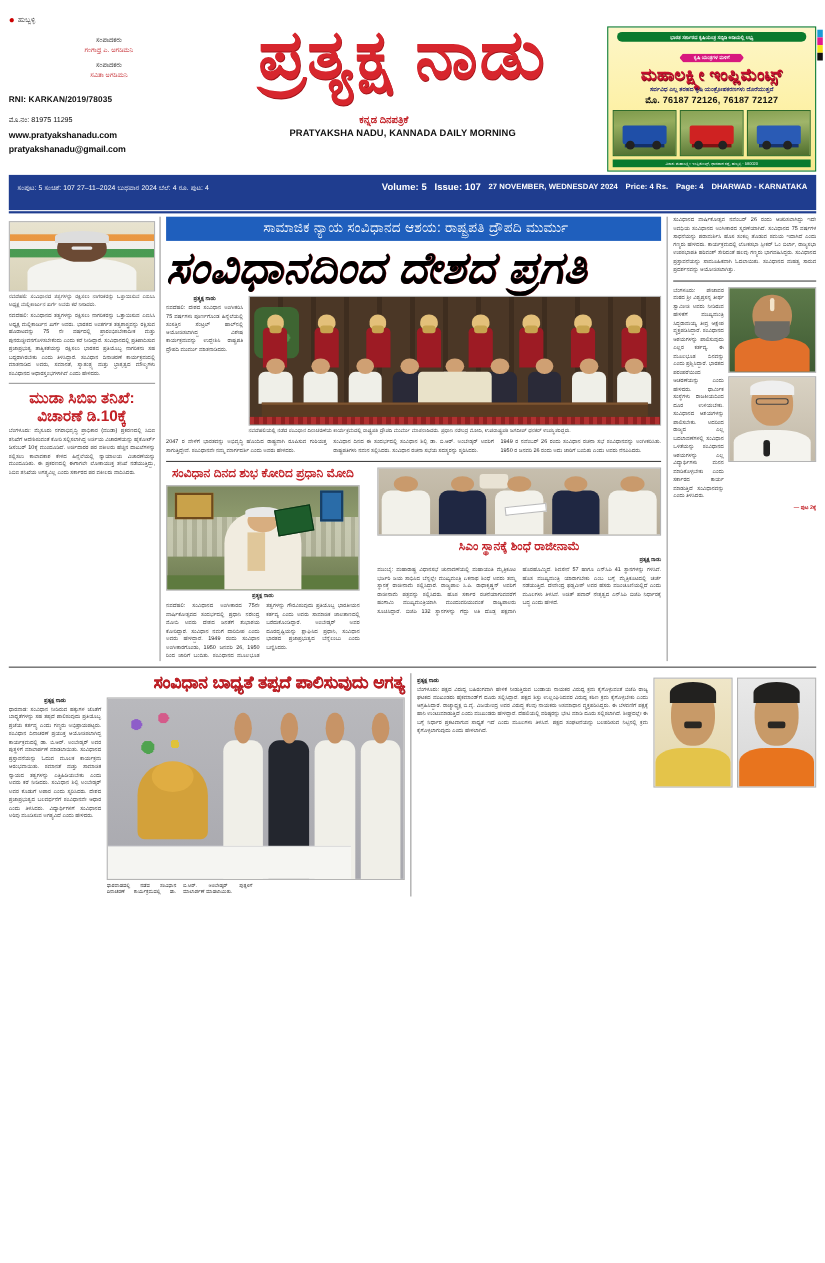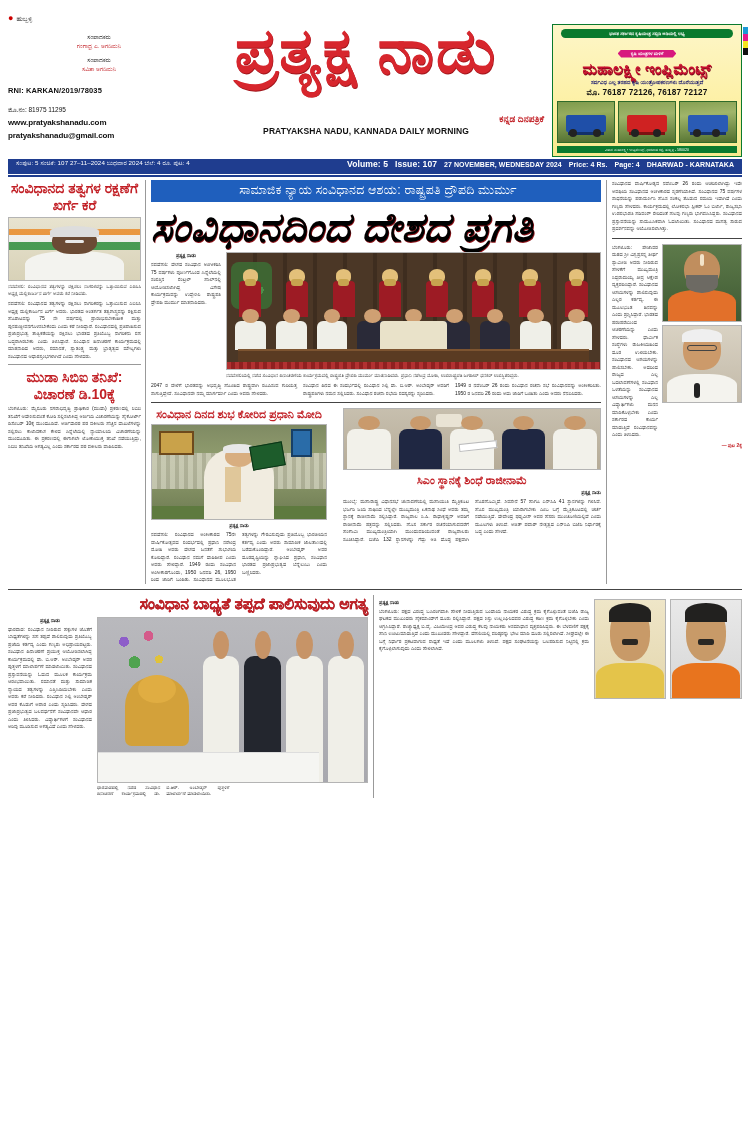--- a/index.html
+++ b/index.html
@@ -30,21 +30,21 @@
   .mh-contact div.www { font-size: 8px; font-weight: bold; letter-spacing:-0.1px;}
   .mh-contact div.mail { font-size: 8px; font-weight: bold; letter-spacing:-0.1px;}
 
   .mh-center { flex: 1; text-align: center; padding-top: 14px; position: relative; }
   .mh-title {
     font-family: "Liberation Sans", sans-serif;
     font-size: 62px; font-weight: bold; color: #d7262d;
     letter-spacing: 2px; line-height: 1;
     text-shadow: 0.5px 0.5px 0 #a0151b;
   }
-  .mh-sub-kn { font-size: 9px; color: #c22026; font-weight: bold; margin-top: 32px; text-align: right; padding-right: 8px;}
+  .mh-sub-kn { font-size: 9px; color: #c22026; font-weight: bold; margin-top: 22px; padding-right: 34px;}
   .mh-sub-en { font-size: 8.5px; font-weight: bold; color: #111; margin-top: 1px; letter-spacing: 0.1px;}
 
   .mh-right { flex: 0 0 190px; padding-top: 18px; }
   
   .ad-box {
     border: 1.5px solid #0a7a2e;
     background: linear-gradient(180deg,#fdf6c8 0%, #fdf1a8 55%, #f7e98e 100%);
     padding: 3px 4px 3px 4px;
     position: relative;
   }
@@ -72,21 +72,21 @@
   .m-red  { background:#cf2222; box-shadow: 0 5px 0 -2px #7d1212; }
   .m-blue2{ background:#2a5bb5; box-shadow: 0 5px 0 -2px #16336e; }
   .ad-photo .wheel { position:absolute; bottom:12%; width:8px; height:8px; border-radius:50%; background:#222; }
   .ad-bottom { background:#0a7a2e; color:#fff; font-size:3.6px; text-align:center; padding:1.5px 0; margin-top:3px;}
   .ad-colorbar { position:absolute; right:-7px; top:2px; width:5px; }
   .ad-colorbar i { display:block; height:7px; }
 
   
   .infobar {
     background: #1f3d8f; color: #fff; height: 15px;
-    display: flex; align-items: flex-start; padding: 0 8px;
+    display: flex; align-items: flex-end; padding: 16px 8px;
     margin-top: 3px; font-size: 7.4px;
   }
   .ib-kn { font-size: 6.2px; letter-spacing: 0.1px; flex: 0 0 auto; }
   .ib-spacer { flex: 1 1 auto; }
   .ib-en { display:flex; align-items:center; gap: 7px; font-weight:bold; font-size: 7.2px; letter-spacing: 0.05px;}
   .ib-en .big { font-size: 8.6px; }
   .ib-en .norm { font-weight: bold; font-size: 7px; }
   .rule-thick { border-top: 2px solid #1f3d8f; margin-top: 1px; }
 
   
@@ -305,21 +305,20 @@
       <span class="norm">Price: 4 Rs.</span>
       <span class="norm">Page: 4</span>
       <span class="norm">DHARWAD - KARNATAKA</span>
     </span>
   </div>
   <div class="rule-thick"></div>
 
   <div class="cols">
 
     <div class="col-l">
-      <div class="kn-head kn-head-l">ಸಂವಿಧಾನದ ತತ್ವಗಳ ರಕ್ಷಣೆಗೆ ಖರ್ಗೆ ಕರೆ</div>
 
       <div class="photo p-kharge" style="height:64px;margin-top:4px;">
         <div class="scene">
           <div class="flagband"></div>
           <div class="body"></div>
           <div class="head"></div>
           <div class="hair"></div>
           <div class="stache"></div>
         </div>
       </div>

